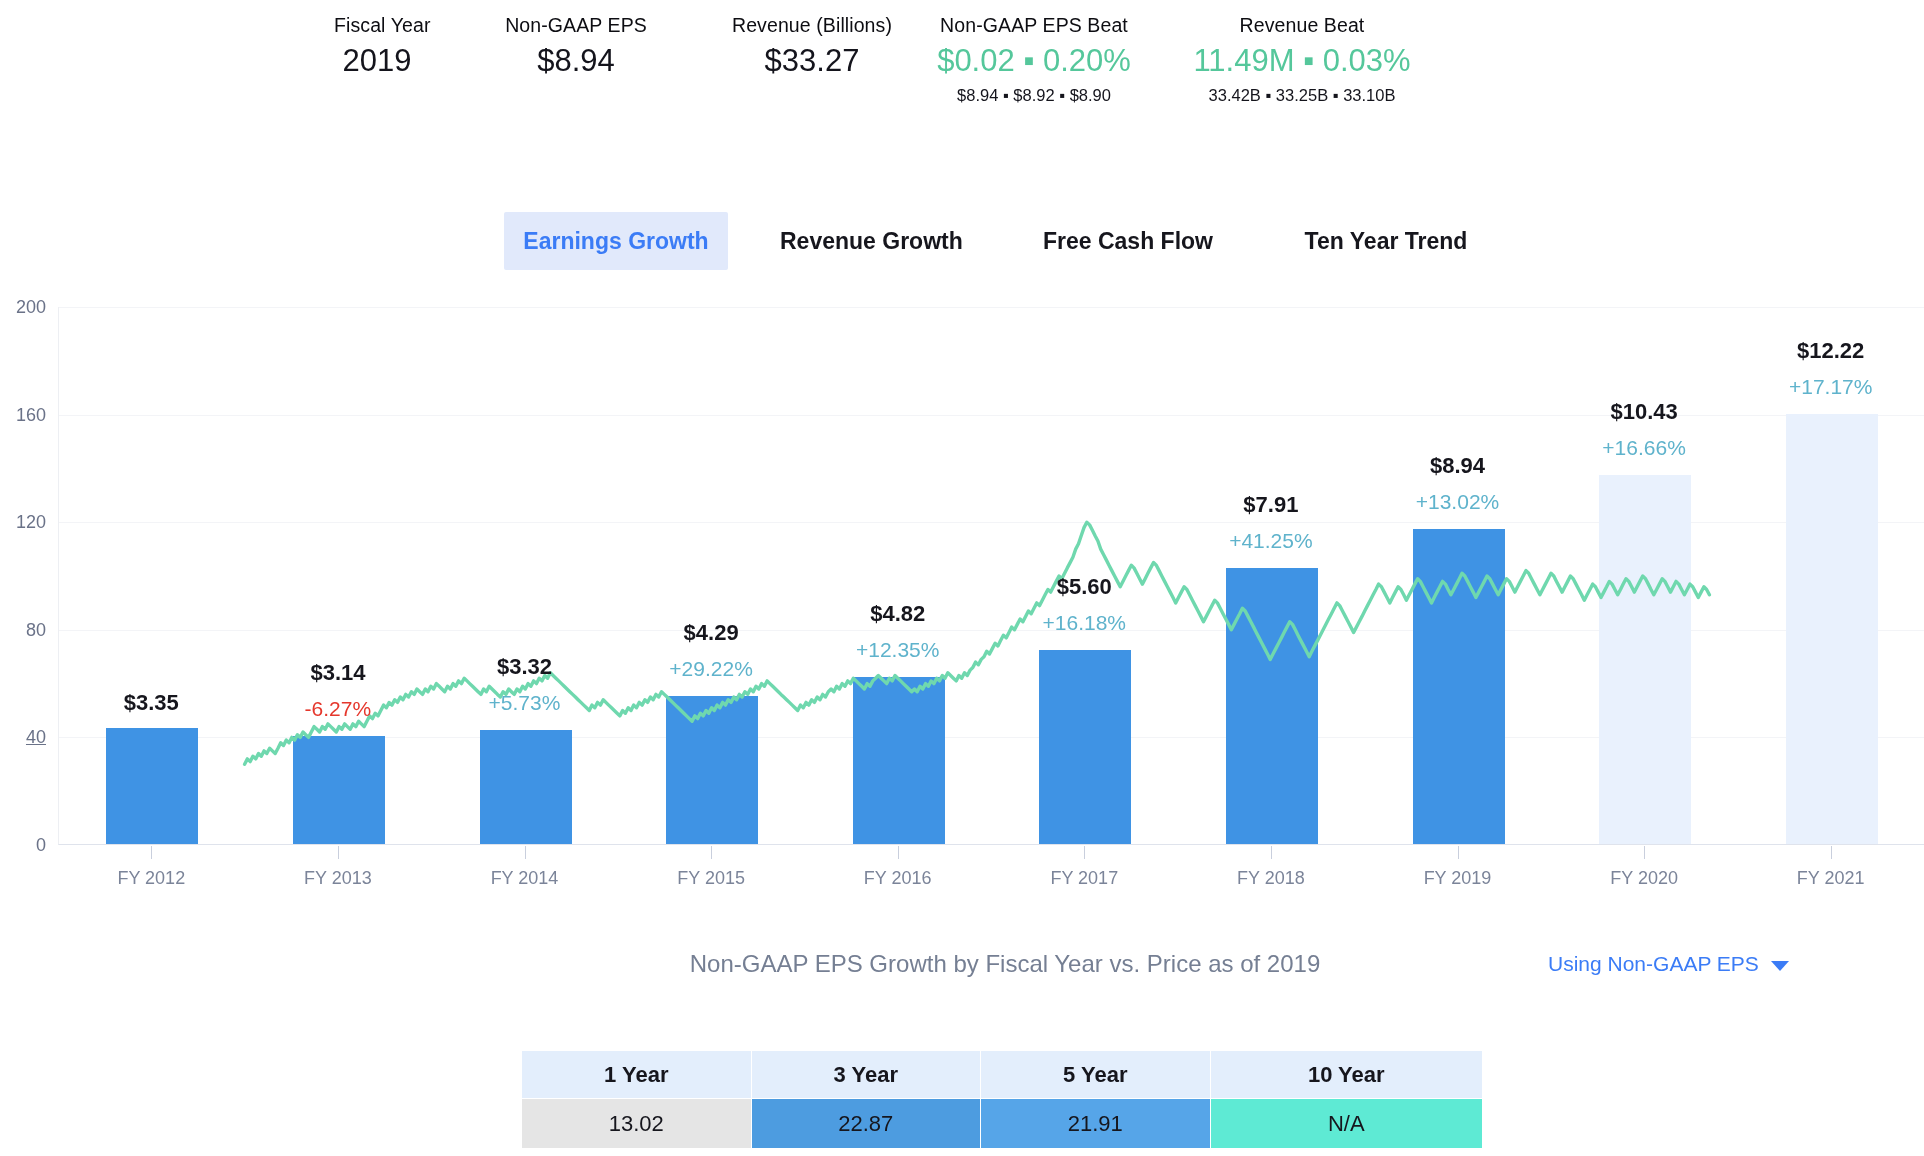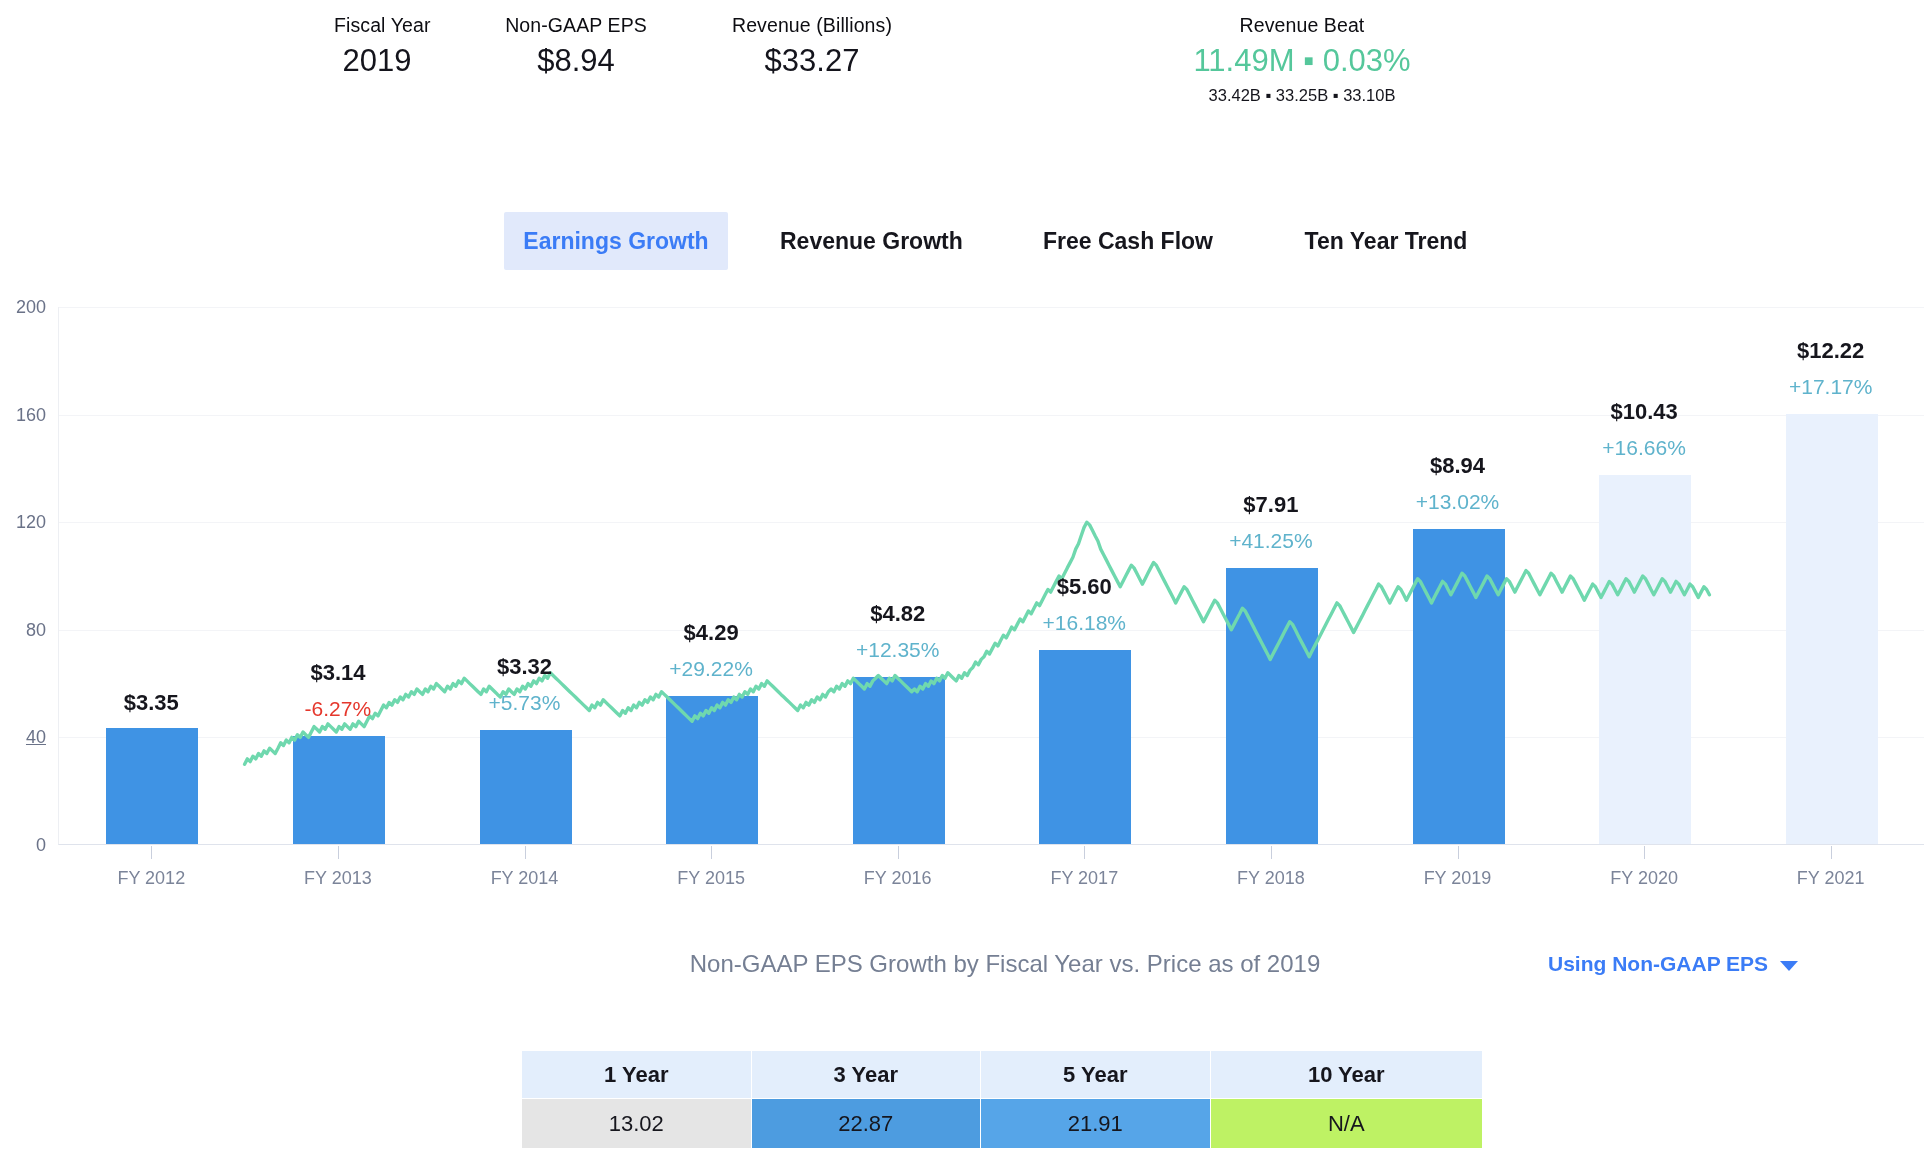--- a/index.html
+++ b/index.html
@@ -87,21 +87,21 @@
   }
   .price-svg { position: absolute; left: 58px; top: 17px; width: 1866px; height: 538px; }
 
   
   .caption {
     position: absolute; top: 950px; left: 660px; width: 690px; text-align: center;
     font-size: 24px; color: #757f93; white-space: nowrap;
   }
   .dropdown {
     position: absolute; top: 952px; left: 1548px;
-    font-size: 21px; font-weight: 700; color: #3b7cf6; cursor: pointer;
+    font-size: 21px; font-weight: 400; color: #3b7cf6; cursor: pointer;
     white-space: nowrap; display: flex; align-items: center; gap: 12px;
   }
   .caret {
     width: 0; height: 0; border-left: 9px solid transparent;
     border-right: 9px solid transparent; border-top: 10px solid #3b7cf6;
     margin-top: 4px;
   }
 
   
   .ret-table {
@@ -132,20 +132,25 @@
     <div class="stat s1">
       <div class="stat-label">Non-GAAP EPS</div>
       <div class="stat-value">$8.94</div>
     </div>
 
     <div class="stat s2">
       <div class="stat-label">Revenue (Billions)</div>
       <div class="stat-value">$33.27</div>
     </div>
 
+    <div class="stat s3">
+      <div class="stat-label">Non-GAAP EPS Beat</div>
+      <div class="stat-value green">$0.02 ▪ 0.20%</div>
+      <div class="stat-sub">$8.94 ▪ $8.92 ▪ $8.90</div>
+    </div>
 
     <div class="stat s4">
       <div class="stat-label">Revenue Beat</div>
       <div class="stat-value green">11.49M ▪ 0.03%</div>
       <div class="stat-sub">33.42B ▪ 33.25B ▪ 33.10B</div>
     </div>
 
   </div>
 
   <div class="tabs">
@@ -240,18 +245,18 @@
           <th>3 Year</th>
           <th>5 Year</th>
           <th>10 Year</th>
         </tr>
       </thead>
     <tbody>
         <tr id="ret-body">
           <td style="background: #e5e5e5;">13.02</td>
           <td style="background: rgb(77, 156, 224);">22.87</td>
           <td style="background: rgb(86, 165, 232);">21.91</td>
-          <td style="background: #bef264; margin-top: 41px;">N/A</td>
+          <td style="background: #5eead4; margin-top: 41px;">N/A</td>
         </tr>
       </tbody>
   </table>
 
 </div>
 
 </body></html>

